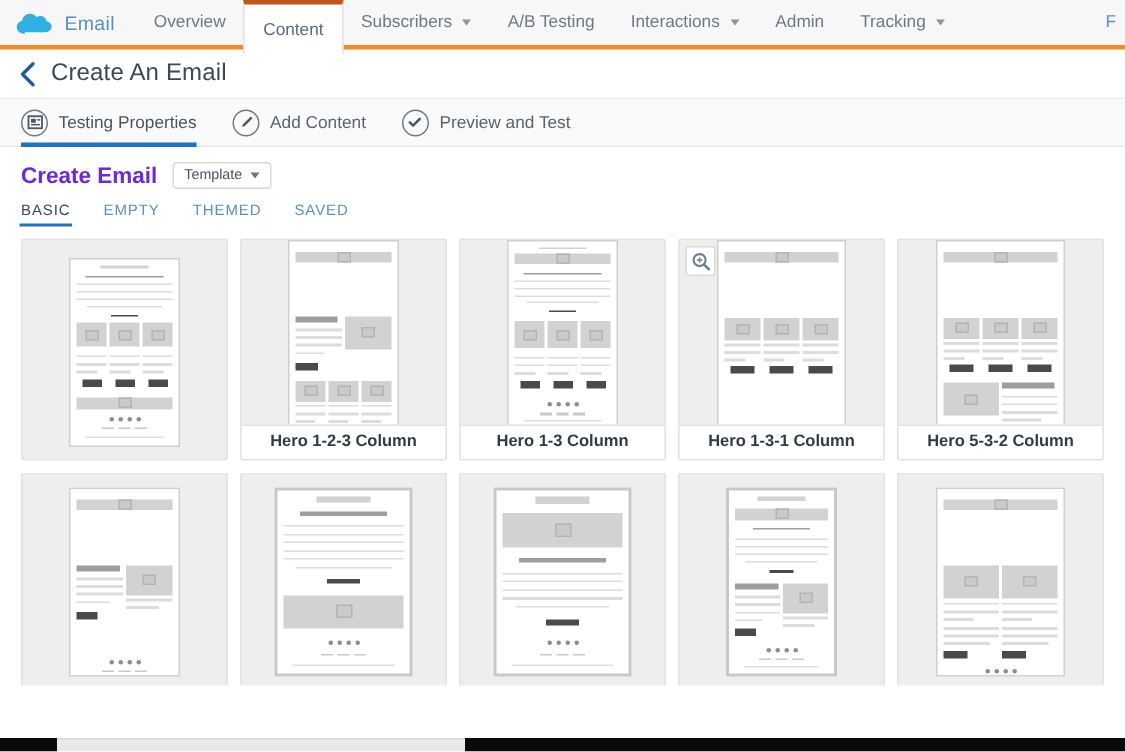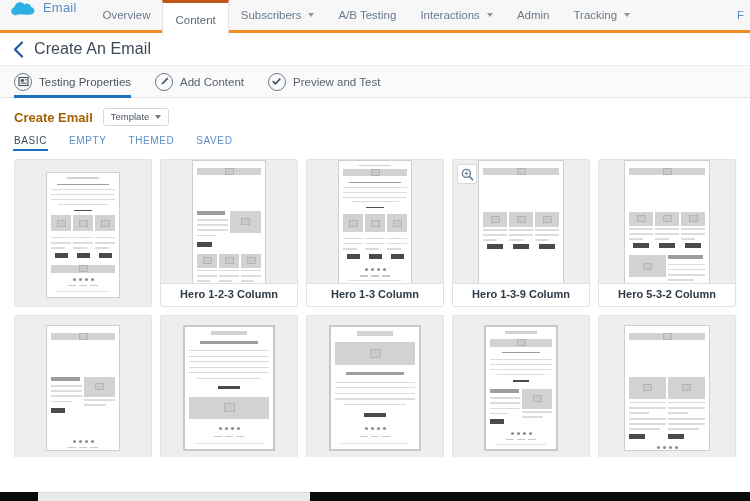--- a/index.html
+++ b/index.html
@@ -14,21 +14,21 @@
   
   .topnav {
     height: 33px;
     background: #f7f7f7;
     border-bottom: 3px solid #f28b21;
     display: flex;
     align-items: stretch;
     position: relative;
   }
   .brand {
-    display: flex; gap: 7px;
+    display: flex; align-items: center; gap: 7px;
     padding: 0 14px 0 10px;
   }
   .cloud-icon { width: 26px; height: 17px; position: relative; display:block; }
   .brand-label {
     font-size: 13px; color: #5a8fc4; letter-spacing: .2px;
   }
   .navtabs { display: flex; align-items: stretch; }
   .navtab {
     display: flex; align-items: center; gap: 5px;
     padding: 0 12px;
@@ -109,21 +109,21 @@
   .step-label { font-size: 11.5px; color: #58636e; white-space: nowrap; }
   .step.active .step-label { color: #4b5560; }
   .step.active::after {
     content: ""; position: absolute; left: 0; right: 14px; bottom: 0;
     height: 3px; background: #1d72c2;
   }
 
   
   .content { padding: 10px 14px 0 14px; background:#fff; }
   .create-row { display: flex; align-items: center; gap: 10px; margin-bottom: 9px; }
-  .create-title { font-size: 13px; font-weight: bold; color: #a16207; }
+  .create-title { font-size: 15px; font-weight: bold; color: #6d28d9; }
   .tmpl-btn {
     border: 1px solid #d3d8dd; background: #fff; border-radius: 3px;
     font-size: 9.5px; color: #4a5560; padding: 3px 7px;
     display: inline-flex; align-items: center; gap: 4px;
     cursor: pointer; line-height: 1.1;
   }
   .tmpl-btn .caret { border-top-color:#6b7682; }
 
   .subtabs { display: flex; gap: 22px; border-bottom: 0; margin-bottom: 8px; }
   .subtab {
@@ -567,21 +567,21 @@
             </div>
             <div class="wf-h" style="width:85%;margin:4px 0 2px 0"></div>
             <div class="wf-line" style="width:100%"></div>
             <div class="wf-line" style="width:100%"></div>
             <div class="wf-line" style="width:100%"></div>
             <div class="wf-line" style="width:62%"></div>
 
             <div class="wf-fine"></div>
           </div>
         </div>
-        <div class="card-label">Hero 1-3-9 Column</div>
+        <div class="card-label">Hero 1-3-1 Column</div>
       </div>
 
       <div class="card">
         <div class="card-thumb">
           <div class="wf wide">
             <div class="wf-logo" style="margin-left:0"></div>
             <div class="wf-hero" style="height:24px">
                 <span class="wf-img-glyph"></span>
               </div>
             <div class="wf-h" style="width:60%;margin:3px 0 2px 0"></div>

